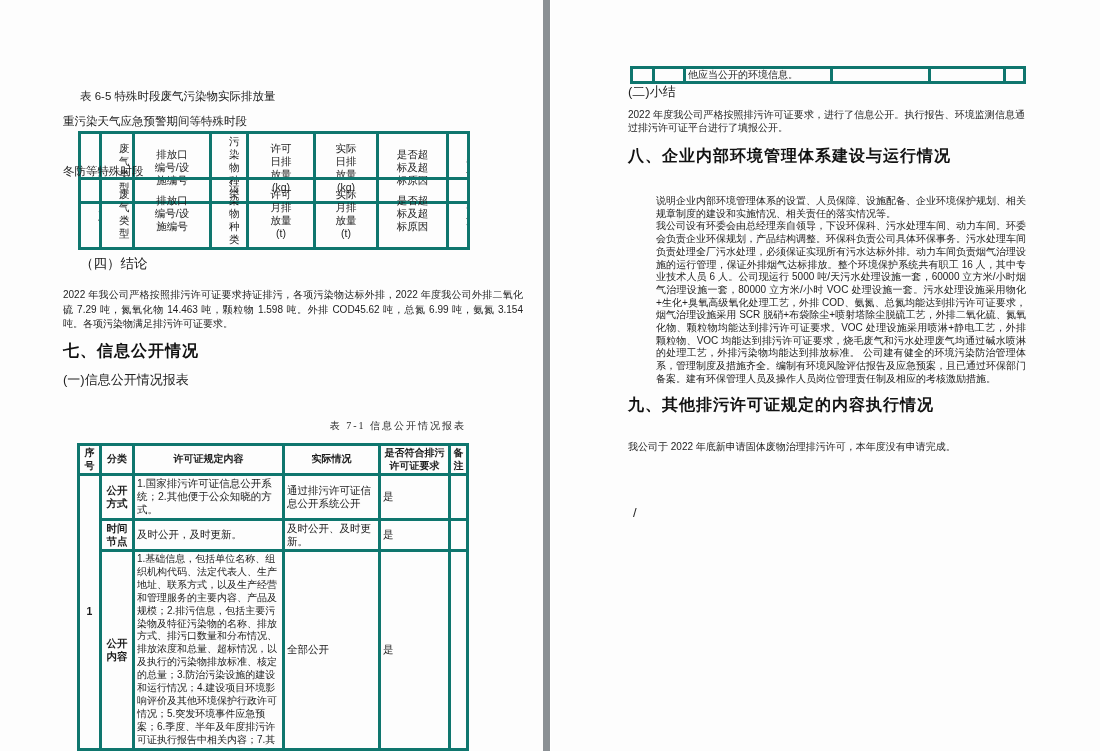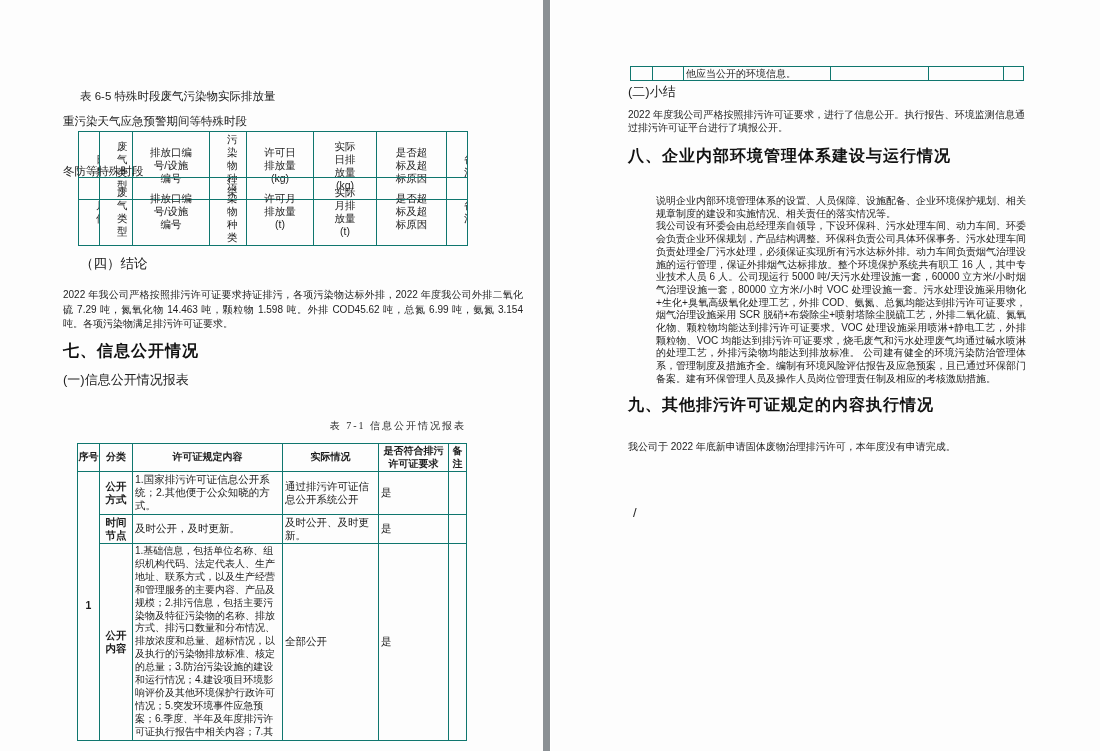--- a/index.html
+++ b/index.html
@@ -13,21 +13,21 @@
                   background:#8b9094; }
   .abs { position:absolute; }
   .body-text { font-size:10px; line-height:14.6px; text-align:justify; color:#222; }
   .small-body { font-size:10px; line-height:12.7px; text-align:justify; color:#222;margin-left:28px; }
   .sub-heading { font-size:13px; color:#222; }
   .big-heading { font-size:16px; font-weight:bold; letter-spacing:1px; color:#111; }
   .table-caption { font-size:11.5px; color:#222; }
   .serif-caption { font-family:"Liberation Serif", serif; font-size:10px;
                    letter-spacing:2px; text-align:right; color:#2a2a2a; }
   table.grid { border-collapse:collapse; table-layout:fixed; width:100%; }
-  table.grid th, table.grid td { border:1px solid #0f766e; overflow:hidden;
+  table.grid th, table.grid td { border:3px solid #0f766e; overflow:hidden;
       font-weight:normal; color:#1c1c1c; }
   table.header-only th { font-size:10.5px; line-height:13px; text-align:center;
       vertical-align:middle; padding:1px 17px; }
   table.info th { font-size:10px; line-height:12.5px; font-weight:bold;
       text-align:center; vertical-align:middle; padding:1px 0; }
   table.info td { font-size:10.5px; line-height:13.2px; vertical-align:middle;
       padding:1px 2px; text-align:left; }
   table.info td.cat { font-weight:bold; text-align:center; padding:1px 1px; }
   table.info td.num { font-weight:bold; text-align:center; }
   table.info td.longreq { font-size:10px; line-height:12.9px; vertical-align:top; }

